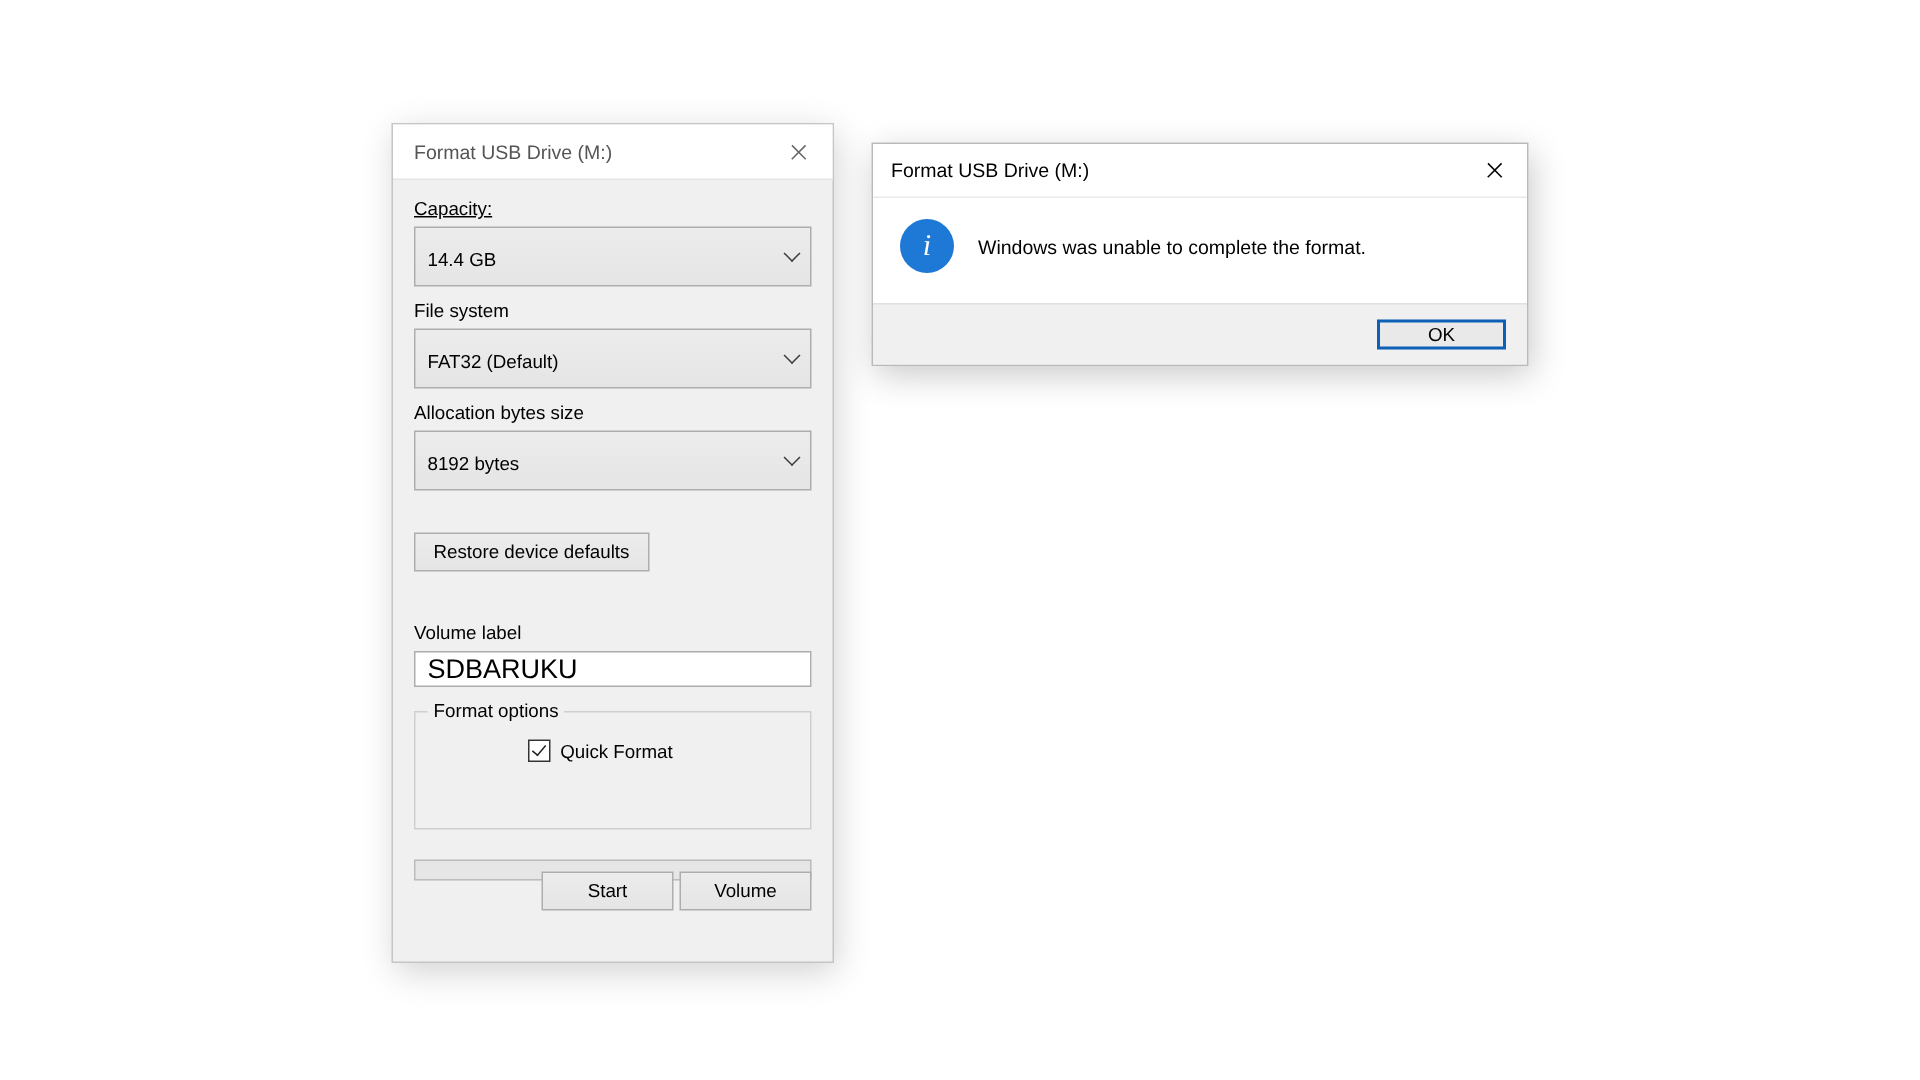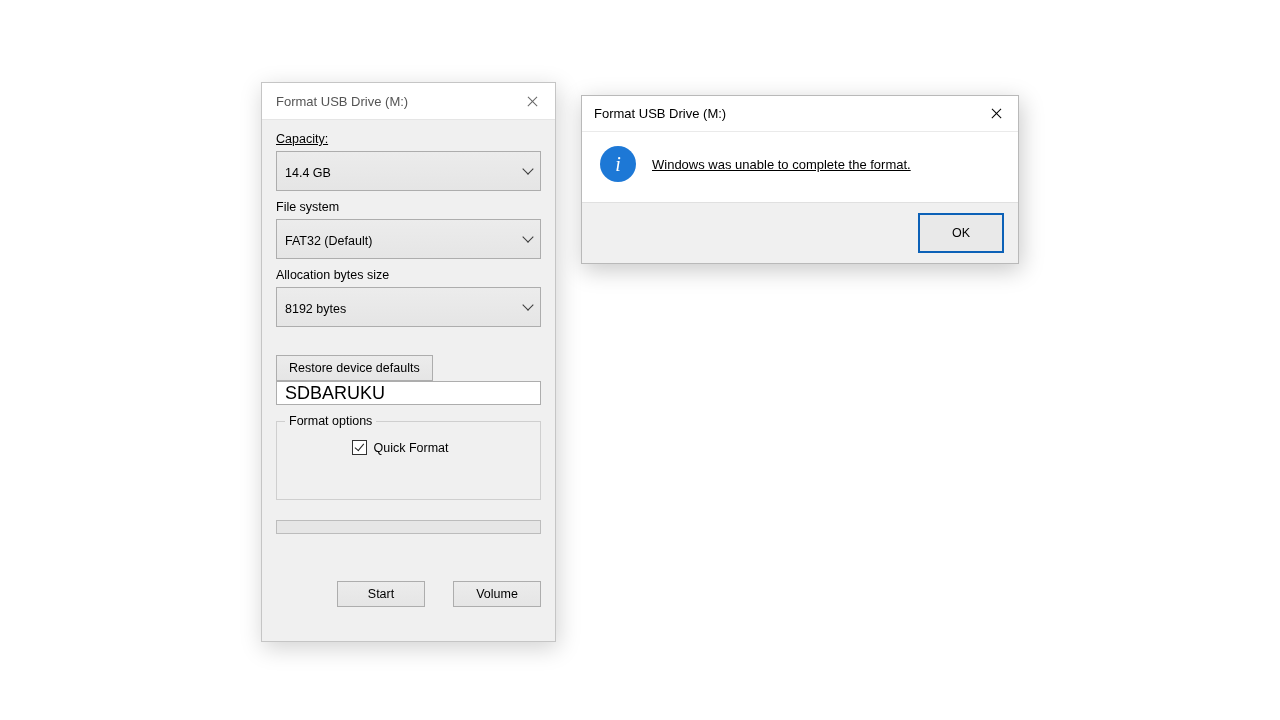--- a/index.html
+++ b/index.html
@@ -116,21 +116,21 @@
 
   .progress {
     margin-top: 20px;
     height: 14px; width: 100%;
     background: #e6e6e6;
     border: 1px solid #bcbcbc;
   }
 
   .bottom-row {
     position: absolute; right: 14px; bottom: 34px;
-    display: flex; gap: 28px;
+    display: flex; gap: 4px;
   }
   .bottom-row .push-btn { width: 88px; }
 
   
   .msg-dialog {
     position: absolute;
     left: 581px;
     top: 95px;
     width: 438px;
     background: #ffffff;
@@ -153,29 +153,29 @@
     display: flex; align-items: center; gap: 16px;
     padding: 14px 18px 20px 18px;
   }
   .info-icon {
     width: 36px; height: 36px; border-radius: 50%;
     background: #1d78d6;
     display: flex; align-items: center; justify-content: center;
     color: #fff; font-family: Georgia, serif; font-style: italic;
     font-size: 20px; line-height: 1;
   }
-  .msg-text { font-size: 13px; text-decoration: underline; }
+  .msg-text { font-size: 13px; }
   .msg-footer {
     background: #f0f0f0;
     border-top: 1px solid #e0e0e0;
     padding: 10px 14px;
     display: flex; justify-content: flex-end;
   }
   .ok-btn {
-    width: 86px; height: 40px;
+    width: 86px; height: 20px;
     background: #e9e9e9;
     border: 2px solid #0c61b7;
     font-size: 12.5px;
     display: inline-flex; align-items: center; justify-content: center;
   }
   .vol-label-lbl { margin-top: 34px; }
 </style>
 </head>
 <body>
 
@@ -204,20 +204,21 @@
     <div class="label">Allocation bytes size</div>
     <div class="combo">
       <span>8192 bytes</span>
       <span class="chev"></span>
     </div>
 
     <div class="push-btn restore">
       <span>Restore device defaults</span>
     </div>
 
+    <div class="label vol-label-lbl">Volume label</div>
     <input class="text-input" type="text" value="SDBARUKU" style="">
 
     <div class="group">
       <div class="legend">Format options</div>
       <div class="checkbox-row">
         <span class="cb checked"></span>
         <span>Quick Format</span>
       </div>
     </div>
 

